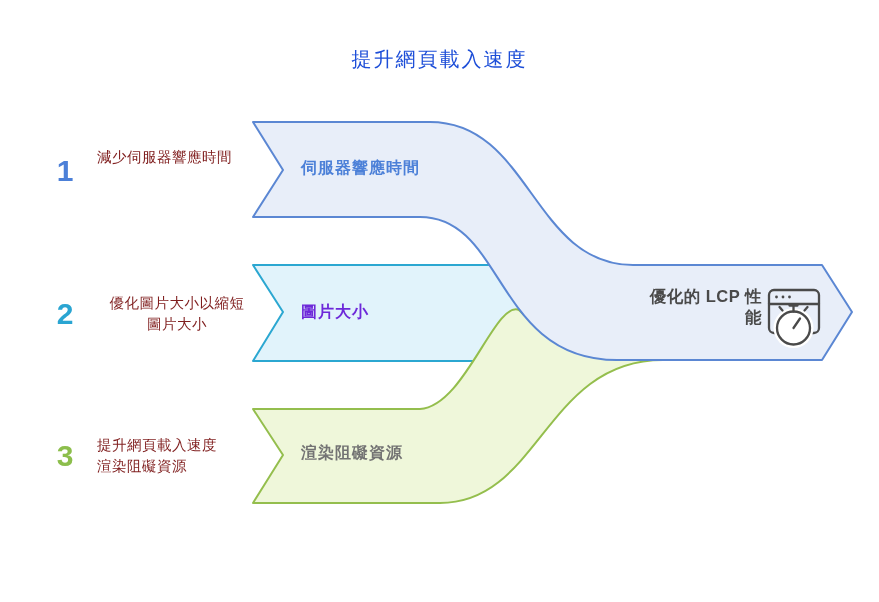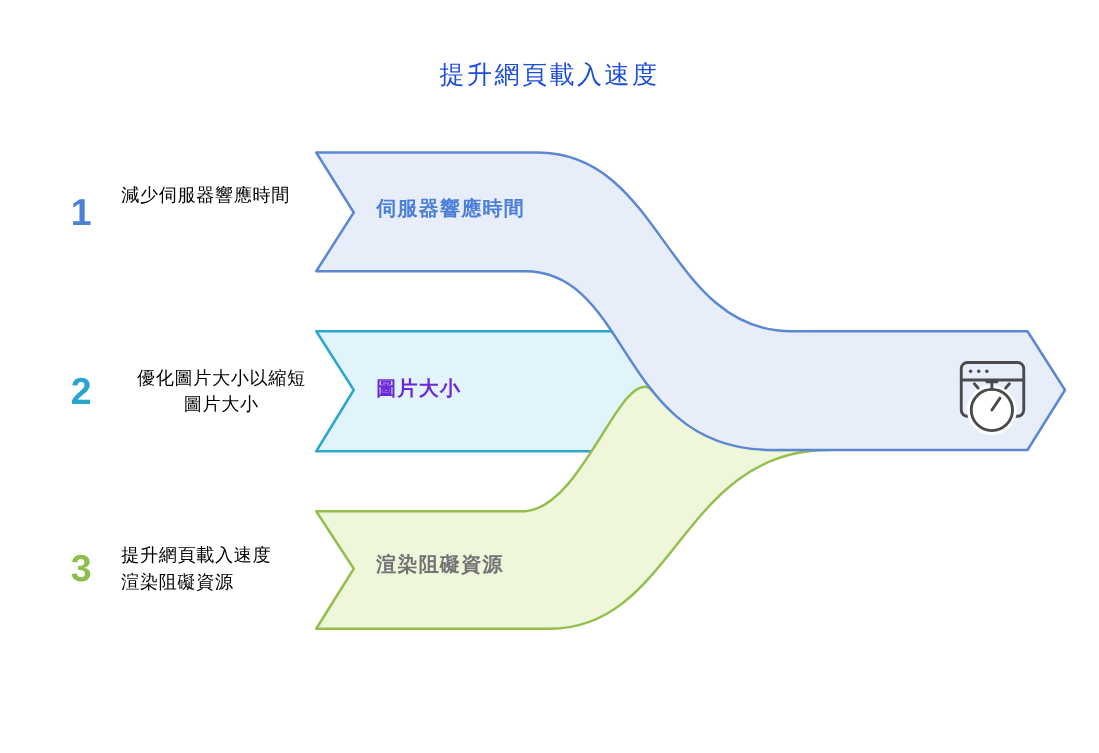--- a/index.html
+++ b/index.html
@@ -18,21 +18,21 @@
   .step-num {
     position: absolute; left: 48px; width: 34px; text-align: center;
     font-size: 30px; font-weight: 700; line-height: 1;
   }
   .num-1 { top: 156px; color: #4c80d8; }
   .num-2 { top: 299px; color: #2aa5d2; }
   .num-3 { top: 441px; color: #8cbe4c; }
 
   .step-desc {
     position: absolute; left: 97px; width: 160px;
-    font-size: 14.5px; line-height: 21px; color: #000000;
+    font-size: 14.5px; line-height: 21px; color: #7f1d1d;
     letter-spacing: 0.5px; white-space: nowrap;
   }
   .desc-1 { top: 147px; }
   .desc-2 { top: 293px; text-align: center; }
   .desc-3 { top: 435px; }
 
   .band-label {
     position: absolute; left: 301px; white-space: nowrap;
     font-size: 16px; font-weight: 700; letter-spacing: 1px; line-height: 22px;
   }
@@ -97,14 +97,18 @@
   </div>
   <div class="band-label band-label-2">圖片大小</div>
 
   <div class="step-num num-3">3</div>
   <div class="step-desc desc-3">
     <div>提升網頁載入速度</div>
     <div>渲染阻礙資源</div>
   </div>
   <div class="band-label band-label-3">渲染阻礙資源</div>
 
+  <div class="outcome-label">
+    <div>優化的 LCP 性</div>
+    <div>能</div>
+  </div>
 
 </div>
 
 </body></html>

